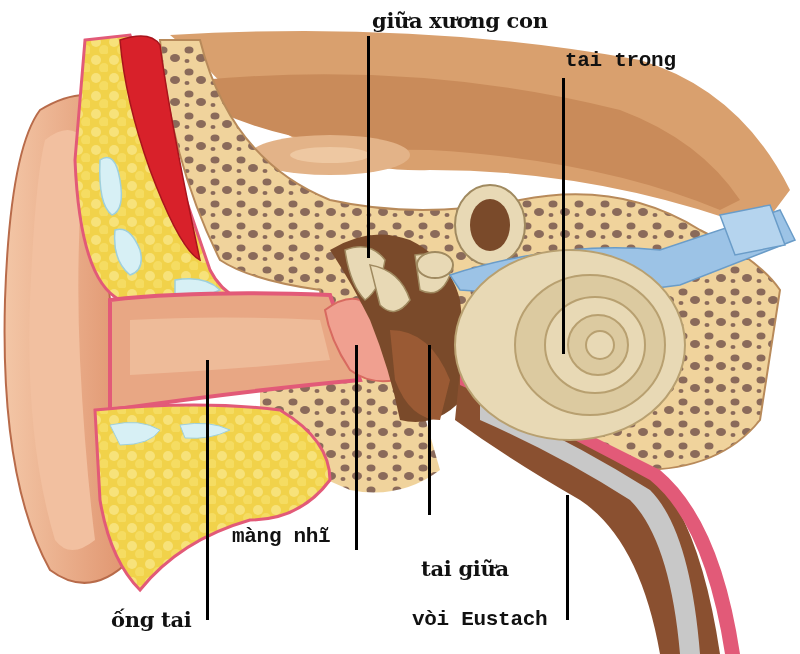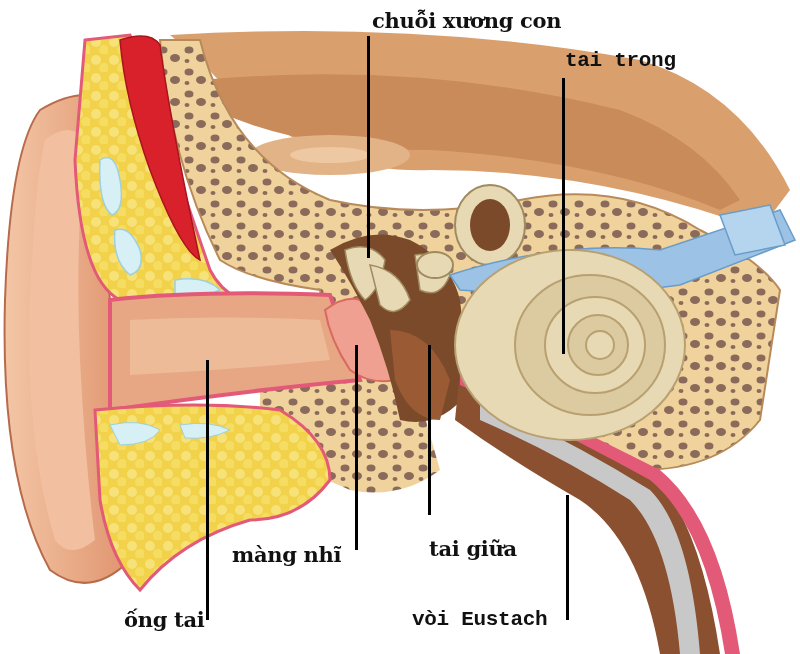--- a/index.html
+++ b/index.html
@@ -100,18 +100,18 @@
   </g>
 </svg>
 
 <div class="leader" style="left:367px;top:36px;height:222px;"></div>
 <div class="leader" style="left:562px;top:78px;height:276px;"></div>
 <div class="leader" style="left:355px;top:345px;height:205px;"></div>
 <div class="leader" style="left:428px;top:345px;height:170px;"></div>
 <div class="leader" style="left:206px;top:360px;height:260px;"></div>
 <div class="leader" style="left:566px;top:495px;height:125px;"></div>
 
-<div class="label" style="left:372px;top:10px;">chuỗi xương con</div>
+<div class="label" style="left:372px;top:10px;">giữa xương con</div>
 <div class="label" style="left:565px;top:50px;font-family:Liberation Mono, monospace;">tai trong</div>
-<div class="label" style="left:232px;top:544px;">màng nhĩ</div>
-<div class="label" style="left:421px;top:538px;margin-left:8px;">tai giữa</div>
-<div class="label" style="left:124px;top:609px;">ống tai</div>
+<div class="label" style="left:232px;top:526px;font-family:Liberation Mono, monospace;">màng nhĩ</div>
+<div class="label" style="left:421px;top:558px;">tai giữa</div>
+<div class="label" style="left:111px;top:609px;">ống tai</div>
 <div class="label" style="left:412px;top:609px;font-family:Liberation Mono, monospace;">vòi Eustach</div>
 
 </body></html>

